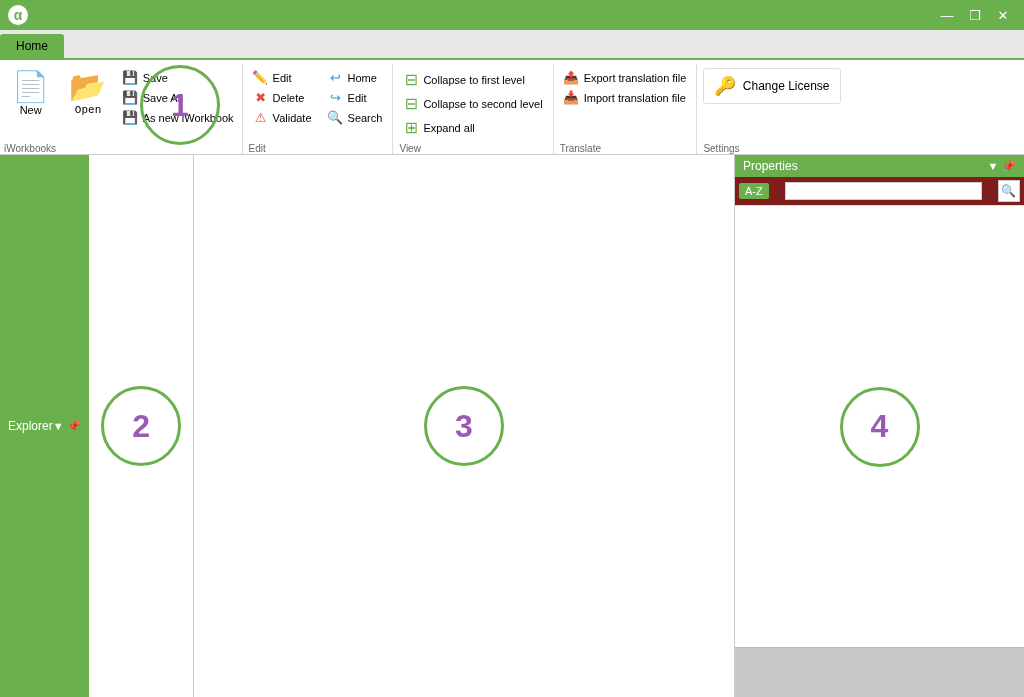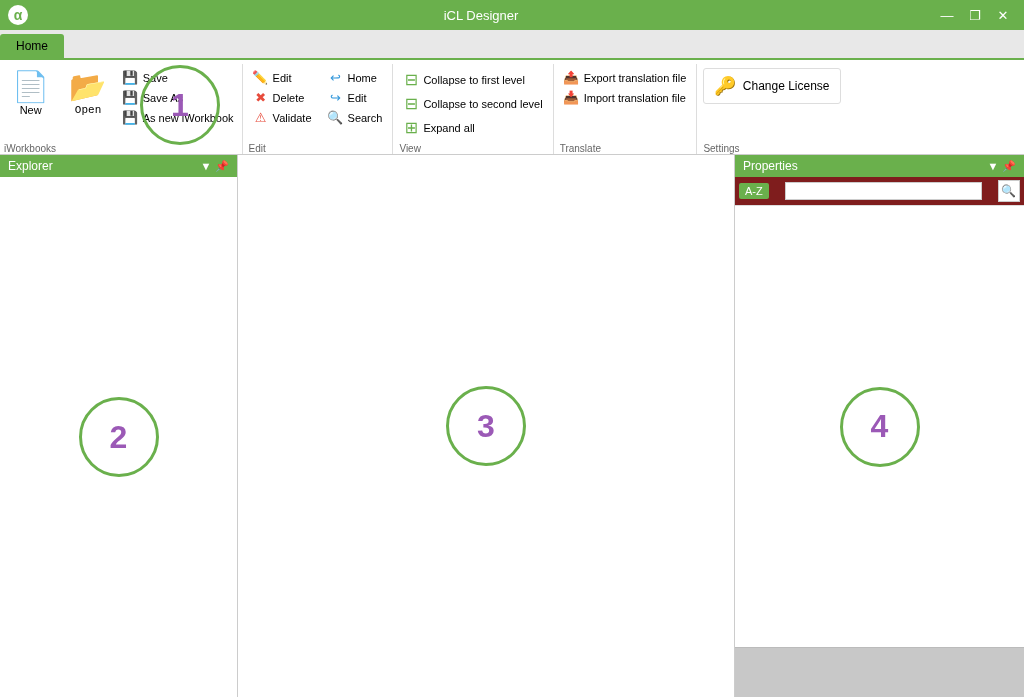--- a/index.html
+++ b/index.html
@@ -117,25 +117,25 @@
 
     
     #main {
       display: flex;
       height: calc(697px - 30px - 30px - 95px);
       background: #e8e8e8;
     }
 
     
     #explorer {
-      width: 238px;
+      width: 194px;
       background: white;
       border-right: 1px solid #ccc;
       display: flex;
-      flex-direction: column;
+      flex-direction: row;
       position: relative;
     }
     .panel-header {
       background: #6ab04c;
       color: white;
       padding: 4px 8px;
       font-size: 12px;
       display: flex;
       align-items: center;
       justify-content: space-between;
@@ -229,21 +229,20 @@
     .icon-red { color: #e74c3c; }
     .icon-blue { color: #3498db; }
     .icon-green { color: #6ab04c; }
     .icon-gray { color: #888; }
   </style>
 </head>
 <body>
 
 <div id="titlebar">
   <div class="app-icon">α</div>
-  <span class="title">iCL Designer</span>
   <div class="win-controls">
     <button class="win-btn">—</button>
     <button class="win-btn">❐</button>
     <button class="win-btn close">✕</button>
   </div>
 </div>
 
 <div id="tabbar">
   <div class="tab">Home</div>
 </div>

